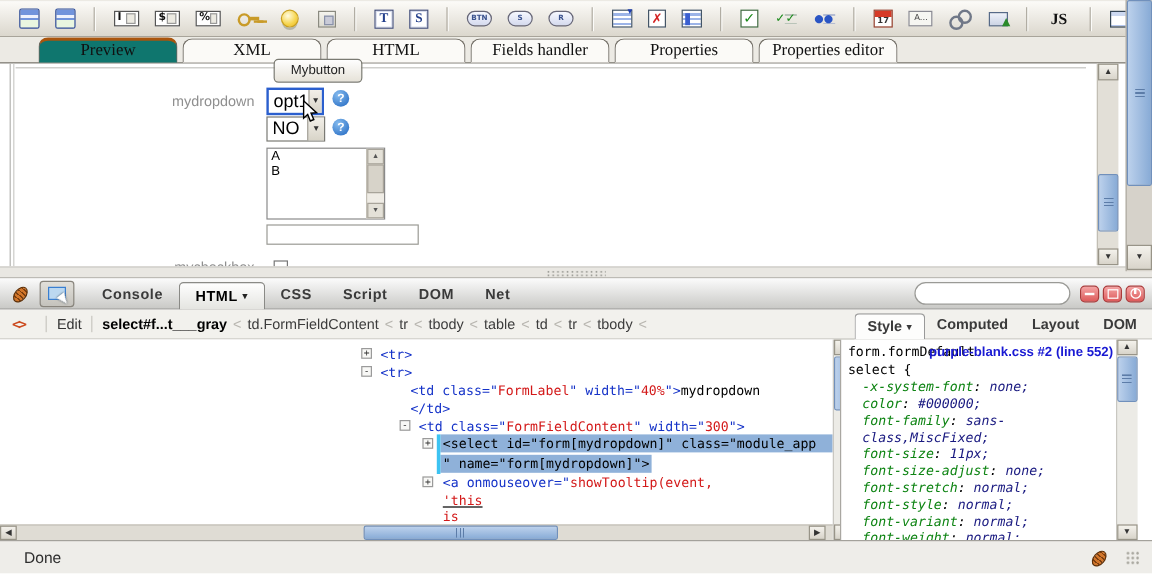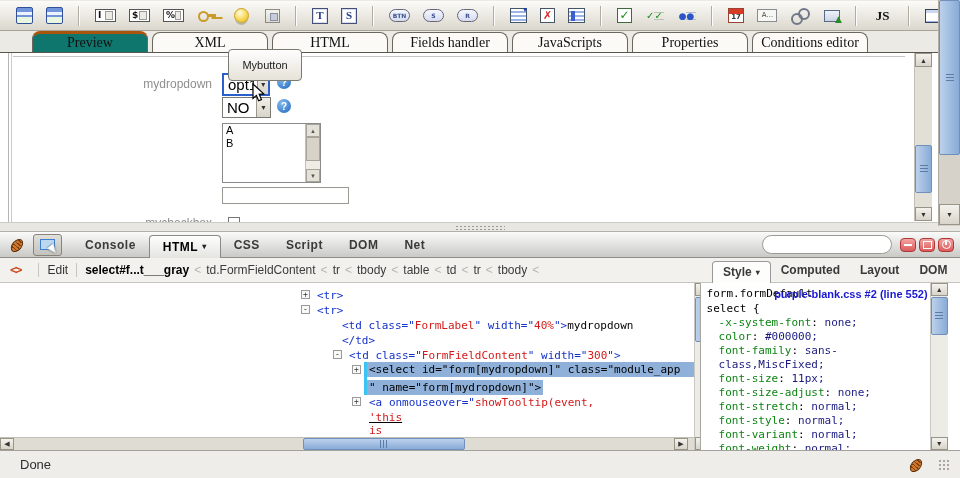--- a/index.html
+++ b/index.html
@@ -64,21 +64,21 @@
     background:#fbfaf7; font-family:"Liberation Serif",serif; font-size:14px; color:#111;
     display:flex; align-items:center; justify-content:center; }
   .dtab.active { border-top:3px solid #a9550e; background:#0f766e; height:21px; }
 
   
   #preview { position:absolute; top:53px; left:0; width:960px; height:169px; background:#fff; }
   #preview .leftedge { position:absolute; left:8px; top:0; bottom:0; width:4px;
     border-left:1px solid #b5b5b1; border-right:1px solid #cbcbc7; }
   #preview .topline { position:absolute; left:13px; top:3px; width:892px; border-top:1px solid #c4c4c0; }
   .flabel { position:absolute; left:12px; width:200px; text-align:right; font-size:12px; color:#8f8f8f; }
-  #mybutton { position:absolute; left:228px; top:-4px; width:74px; height:32px; border:1px solid #7a7a72;
+  #mybutton { position:absolute; left:228px; top:-4px; width:74px; height:20px; border:1px solid #7a7a72;
     border-radius:4px; background:linear-gradient(#fefefe,#e6e2d8); font-size:11px; color:#222;
     display:flex; align-items:center; justify-content:center; z-index:5; }
   .pvselect { position:absolute; background:#fff; display:flex; align-items:center; }
   .pvselect .val { flex:1; font-size:15px; color:#000; padding-left:4px; }
   .pvselect .arrowbtn { width:14px; align-self:stretch; background:linear-gradient(#f2efe8,#d8d4c8);
     border-left:1px solid #9a968c; display:flex; align-items:center; justify-content:center;
     font-size:7px; color:#333; }
   #sel-mydropdown { left:222px; top:20px; width:48px; height:23px; border:2px solid #2b5fce; }
   #sel-myyesno  { left:222px; top:44px; width:49px; height:21px; border:1px solid #7a7a74; }
   .help { position:absolute; width:14px; height:14px; border-radius:50%; color:#fff;
@@ -174,21 +174,21 @@
   #treehscroll { position:absolute; left:0; top:154px; width:694px; height:13px; background:#dfdcd4; border-top:1px solid #c2bfb7; }
   .hbtn { position:absolute; top:0; bottom:0; width:14px; background:linear-gradient(#f4f2ec,#d8d4ca);
     border:1px solid #989488; display:flex; align-items:center; justify-content:center; font-size:7px; color:#333; }
   #treehscroll .hthumb { position:absolute; left:303px; top:0; width:162px; height:12px;
     background:linear-gradient(#bcd1ec,#88abd6); border:1px solid #7090bc; border-radius:2px;
     display:flex; align-items:center; justify-content:center; }
   #treehscroll .hthumb .grip { width:9px; height:8px; background:repeating-linear-gradient(90deg,#5c7ca8 0 1px,transparent 1px 3px); }
   #rightcol { position:relative; width:265px; height:167px; background:#fff; border-left:1px solid #a9a7a1; }
   #stylewrap { position:absolute; left:0; top:0; width:229px; height:167px; overflow:hidden; }
   .sline { position:absolute; left:6px; font:11px/14px "DejaVu Sans Mono",monospace; white-space:pre; color:#000; }
-  .sprop { left:18px; }
+  .sprop { left:18px;font-style:italic; }
   .pn { color:#0e8413; } .pv { color:#191980; }
   #csslink { position:absolute; right:2px; top:4px; font:bold 11px/14px "Liberation Sans",sans-serif; color:#1919d3; white-space:nowrap; }
   #stylevscroll { position:absolute; left:229px; top:0; width:18px; height:167px; background:#ecebe6; border-left:1px solid #c9c7c1; }
 
   
   #statusbar { position:absolute; top:450px; left:0; width:960px; height:28px; background:#eeede9;
     border-top:1px solid #a3a19b; display:flex; align-items:center; padding:0 10px 0 20px; font-size:13px; color:#2e2e2e; }
   #statusbar .right { margin-left:auto; display:flex; align-items:center; gap:14px; }
   #sizegrip { width:12px; height:12px; background-image:radial-gradient(#a8a69e 1px, transparent 1.2px); background-size:4px 4px; }
 </style>
@@ -261,23 +261,22 @@
     </div>
     <div class="tbsep"></div>
     <div class="tbi t-grid"></div>
   </div>
 
 <div id="doctabs">
     <div class="dtab active">Preview</div>
     <div class="dtab">XML</div>
     <div class="dtab">HTML</div>
     <div class="dtab">Fields handler</div>
-    <div class="dtab">JavaScripts</div>
     <div class="dtab">Properties</div>
-    <div class="dtab">Conditions editor</div>
+    <div class="dtab">Properties editor</div>
   </div>
 
 <div id="preview">
   <div class="leftedge"></div>
   <div class="topline"></div>
 
   <div id="mybutton">Mybutton</div>
 
   <div class="flabel" style="top:24px">mydropdown</div>
   <div class="pvselect" id="sel-mydropdown">

